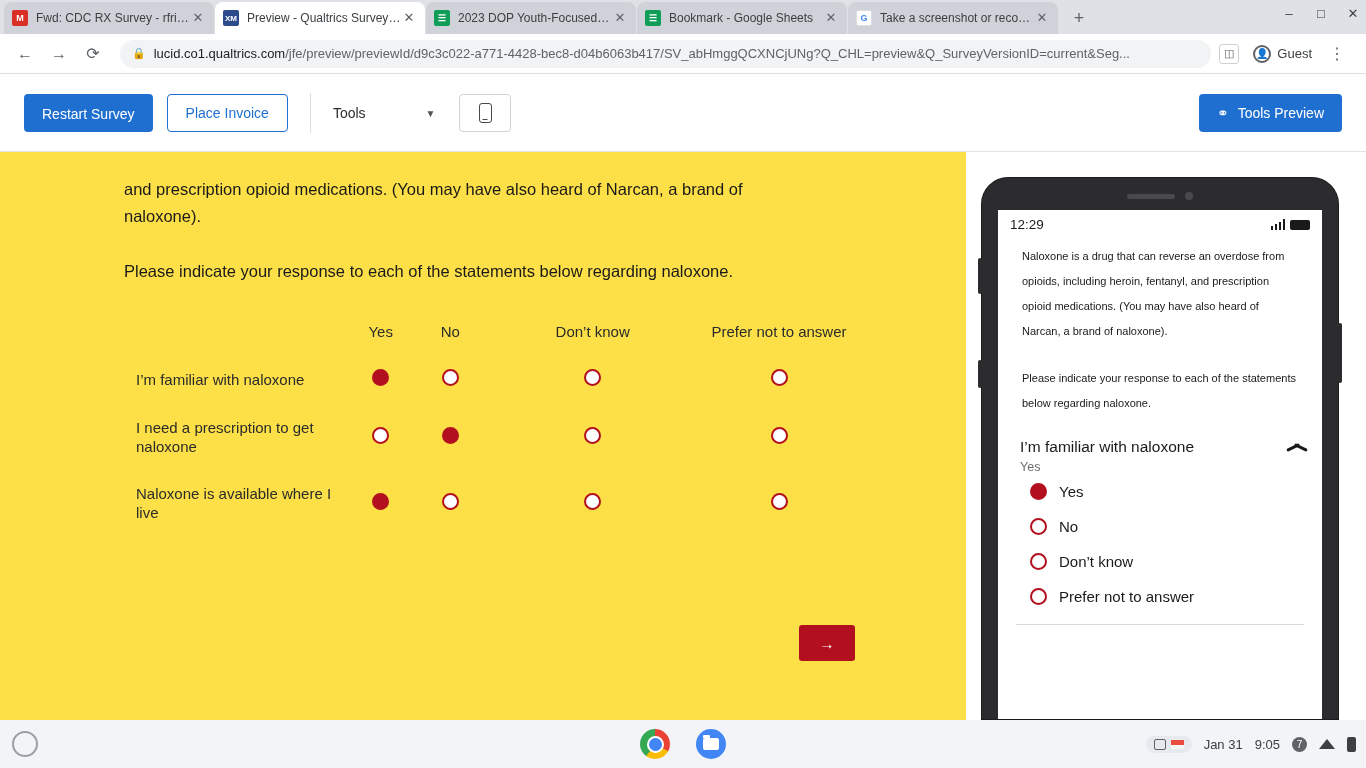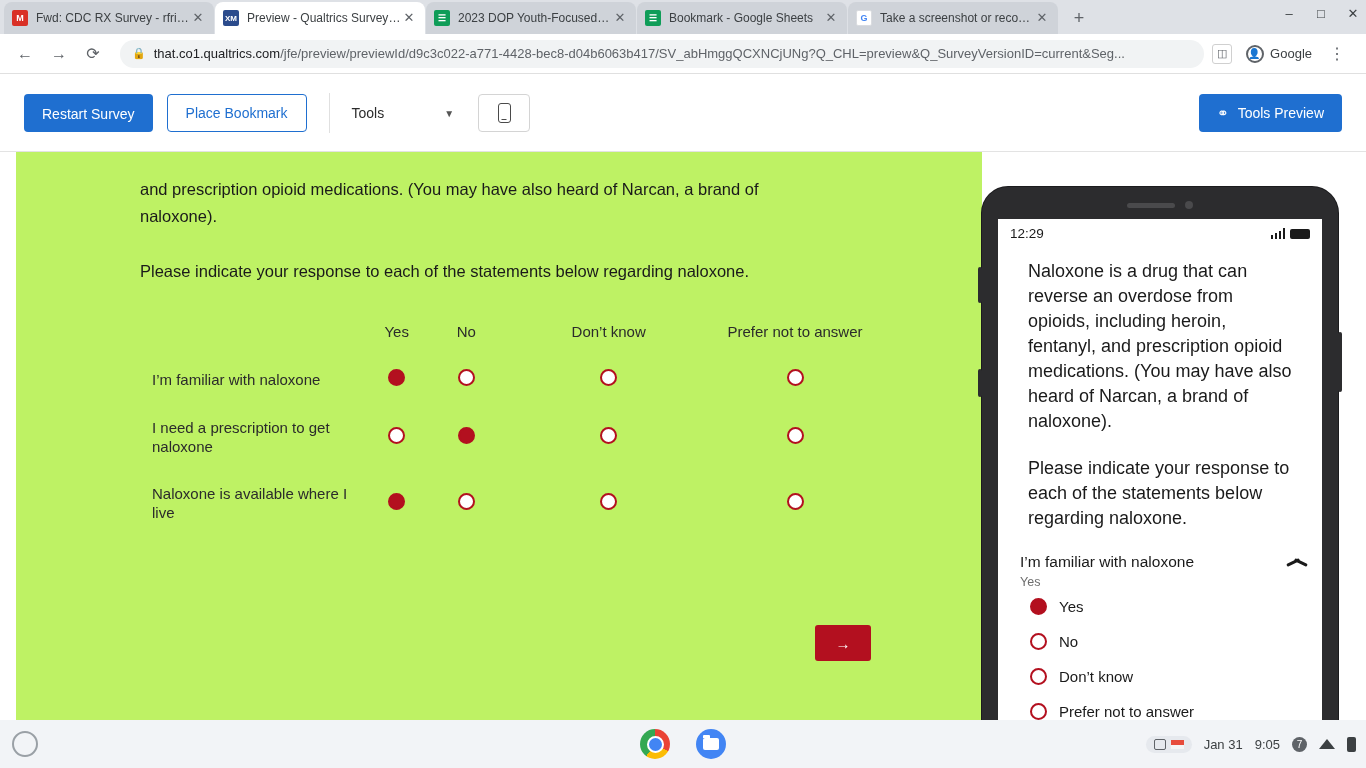--- a/index.html
+++ b/index.html
@@ -106,22 +106,22 @@
     width: 5px; height: 1.5px; background: #4a4a4a;
   }
   .share-btn {
     position: absolute; right: 24px; top: 19px; background: #1f6fd0; color: #fff;
     border-radius: 4px; height: 38px; padding: 0 18px; display: flex;
     align-items: center; gap: 9px; font-size: 14px; cursor: pointer;
   }
 
   
   .survey {
-    position: absolute; top: 152px; left: 16px; width: 966px; height: 568px;
-    background: #bef264; overflow: hidden;
+    position: absolute; top: 152px; left: 0; width: 966px; height: 568px;
+    background: #fde047; overflow: hidden;
   }
   .q-text {
     font-size: 16.5px; color: #1a1a1a; line-height: 27px;
     margin: 0 0 0 124px; width: 700px;
   }
   .q-text.first { padding-top: 24px; }
   .q-text.second { margin-top: 28px; }
 
   .matrix { margin-left: 124px; margin-top: 36px; width: 730px; }
   .matrix table { border-collapse: collapse; width: 100%; }
@@ -147,21 +147,21 @@
     border-radius: 3px; font-size: 15px; cursor: pointer;
   }
   .powered {
     position: absolute; left: 755px; top: 530px; width: 200px; height: 46px;
     background: #ececec; color: #8a8a8a; font-size: 14px;
     display: flex; align-items: center; justify-content: center; gap: 6px;
   }
 
   
   .phone {
-    position: absolute; left: 982px; top: 187px; width: 356px; height: 541px;
+    position: absolute; left: 982px; top: 178px; width: 356px; height: 541px;
     background: #2c2c2e; border-radius: 26px 26px 0 0;
     box-shadow: 0 0 0 1px #1b1b1d;
   }
   .phone .notch-bar {
     position: absolute; top: 14px; left: 50%; transform: translateX(-50%);
     display: flex; align-items: center; gap: 10px;
   }
   .phone .speaker { width: 48px; height: 5px; background: #4a4a4c; border-radius: 3px; }
   .phone .cam { width: 8px; height: 8px; border-radius: 50%; background: #4a4a4c; }
   .phone .side-btn {
@@ -183,21 +183,21 @@
   }
   .statusbar .icons { display: flex; align-items: flex-end; gap: 5px; }
   .bars { display: flex; align-items: flex-end; gap: 1.5px; height: 11px; }
   .bars i { width: 2.5px; background: #1a1a1a; display: block; }
   .bars i:nth-child(1) { height: 4px; }
   .bars i:nth-child(2) { height: 6px; }
   .bars i:nth-child(3) { height: 8px; }
   .bars i:nth-child(4) { height: 11px; }
   .batt { width: 20px; height: 10px; background: #1a1a1a; border-radius: 2px; }
   .m-text {
-    font-size: 18px; line-height: 25px; color: #1a1a1a; padding: 0 18px; margin: 12px;
+    font-size: 11px; line-height: 25px; color: #1a1a1a; padding: 0 18px; margin: 6px;
   }
   .m-text.two { margin-top: 22px; }
   .m-qrow {
     margin-top: 22px; padding: 0 14px 0 22px; display: flex; align-items: center;
     justify-content: space-between;
   }
   .m-qrow .lbl { font-size: 15.5px; color: #1a1a1a; }
   .chev {
     width: 22px; height: 11px; position: relative;
   }
@@ -306,35 +306,35 @@
       <span>✕</span>
     </div>
   </div>
 
   <div class="toolbar">
     <div class="navbtn">←</div>
     <div class="navbtn">→</div>
     <div class="navbtn">⟳</div>
     <div class="omnibox">
       <span class="lock">🔒</span>
-      <span class="url"><span>that.co1.qualtrics.com</span><span class="dim">/jfe/preview/previewId/d9c3c022-a771-4428-bec8-d04b6063b417/SV_abHmggQCXNCjUNg?Q_CHL=preview&amp;Q_SurveyVersionID=current&amp;Seg...</span></span>
+      <span class="url"><span>lucid.co1.qualtrics.com</span><span class="dim">/jfe/preview/previewId/d9c3c022-a771-4428-bec8-d04b6063b417/SV_abHmggQCXNCjUNg?Q_CHL=preview&amp;Q_SurveyVersionID=current&amp;Seg...</span></span>
     </div>
     <div class="tb-right">
       <span class="navbtn" style="border:1px solid #d0d0d0;border-radius:3px;width:20px;height:20px;font-size:11px">◫</span>
       <span class="guestchip">
         <span class="avatar-circle" style="font-size:10px">👤</span>
-        <span>Google</span>
+        <span>Guest</span>
       </span>
       <span class="navbtn">⋮</span>
     </div>
   </div>
 
   <div class="previewbar">
     <button class="btn-primary">Restart Survey</button>
-    <button class="btn-outline">Place Bookmark</button>
+    <button class="btn-outline">Place Invoice</button>
     <div class="vdiv"></div>
     <div class="tools">
       <span>Tools</span>
       <span class="caret">▼</span>
     </div>
     <div class="devicebtn">
       <span class="phone-glyph"></span>
     </div>
     <div class="share-btn">
       <span>⚭</span>

